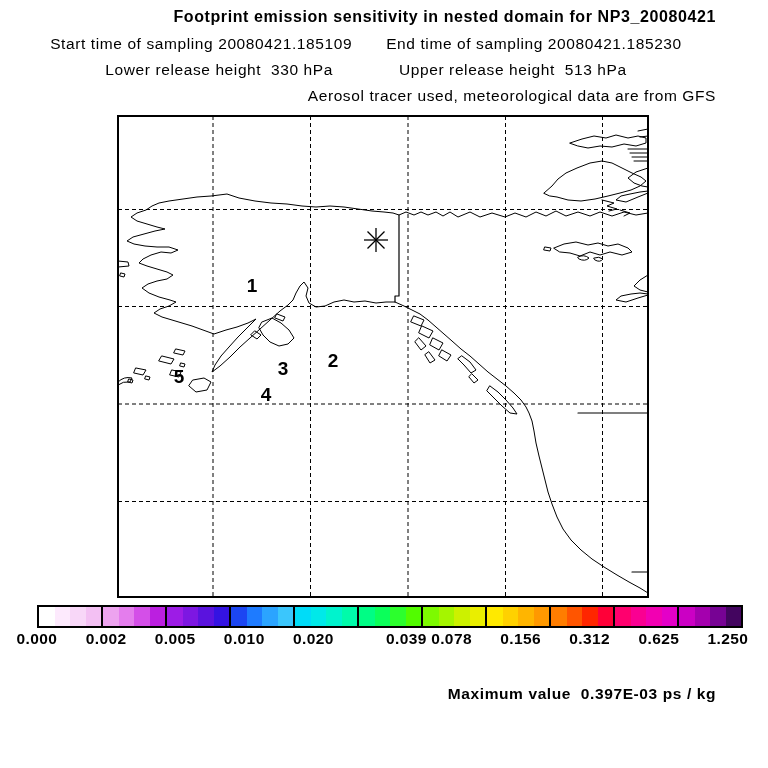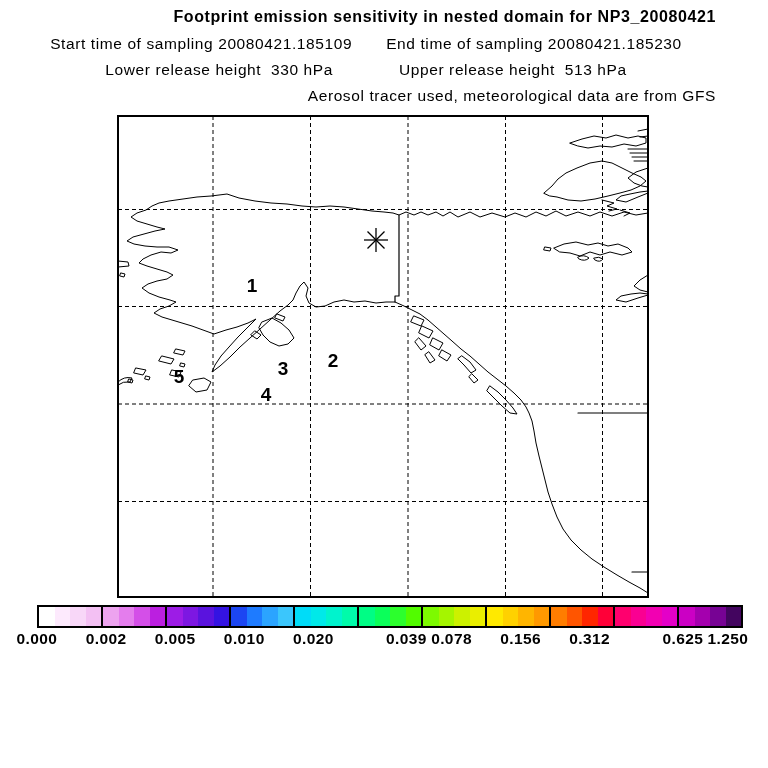--- a/index.html
+++ b/index.html
@@ -172,19 +172,20 @@
   <div class="ticks" id="cbticks">
       <span class="cb-tick" style="left: 0%;">0.000</span>
       <span class="cb-tick" style="left: 9.09091%;">0.002</span>
       <span class="cb-tick" style="left: 18.1818%;">0.005</span>
       <span class="cb-tick" style="left: 27.2727%;">0.010</span>
       <span class="cb-tick" style="left: 36.3636%;">0.020</span>
       <span class="cb-tick" style="left: 45.4545%; margin-left: 24px;">0.039</span>
       <span class="cb-tick" style="left: 54.5455%;">0.078</span>
       <span class="cb-tick" style="left: 63.6364%;">0.156</span>
       <span class="cb-tick" style="left: 72.7273%;">0.312</span>
-      <span class="cb-tick" style="left: 81.8182%; margin-left: 24px;">0.625</span>
+      <span class="cb-tick" style="left: 81.8182%;">0.625</span>
       <span class="cb-tick" style="left: 90.9091%;">1.250</span>
       <span class="cb-tick" style="left: 100%;">2.500</span>
     </div>
 
+  <div class="hdr maxv">Maximum value  0.397E-03 ps / kg</div>
 
 </div>
 
 </body></html>

